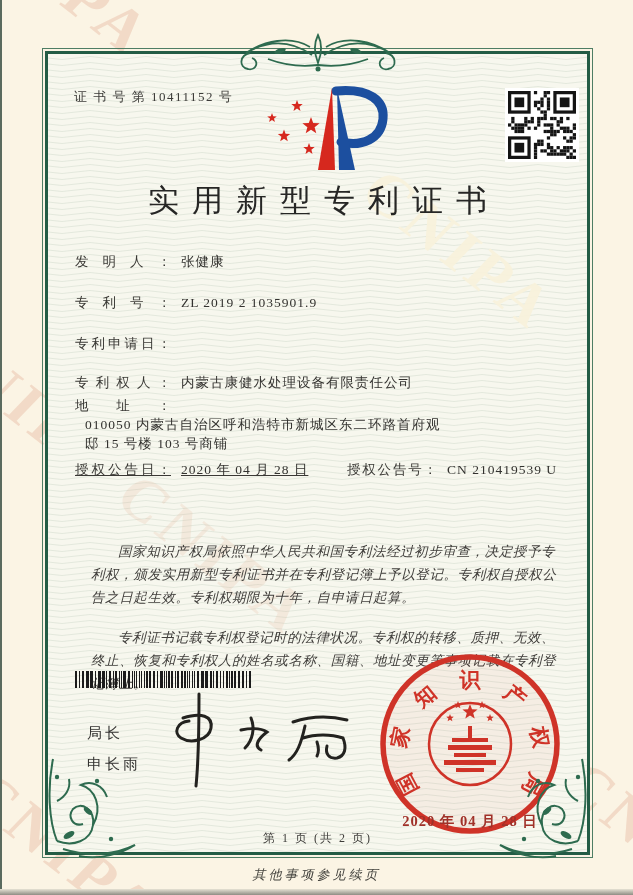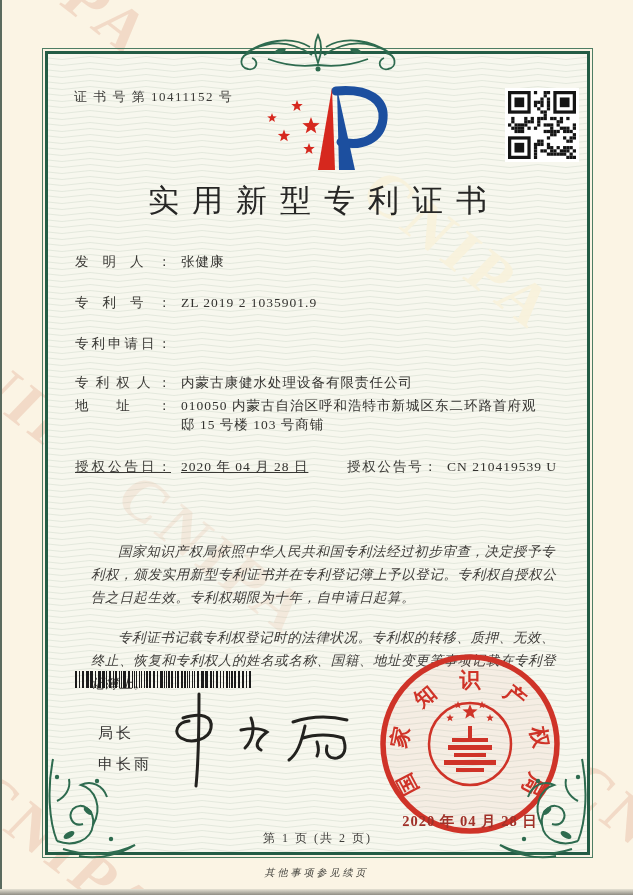--- a/index.html
+++ b/index.html
@@ -25,46 +25,46 @@
   .wm-inner2{left:55px;top:465px;z-index:1;}
 
   .cert-no{position:absolute;left:26px;top:34px;font-size:13px;letter-spacing:1.5px;color:#3c3b38;}
   .logo{position:absolute;left:206px;top:30px;}
   .qr{position:absolute;left:457px;top:34px;width:68px;height:68px;background:#fff;padding:3px;}
   .title{position:absolute;left:0;top:126px;width:100%;text-align:center;
       font-size:31px;font-weight:normal;letter-spacing:13px;text-indent:13px;color:#262625;}
 
   .fields{position:absolute;left:27px;top:198px;width:500px;font-size:13.5px;color:#3a3935;}
   .frow{display:flex;line-height:19px;}
-  .mb-a{margin-bottom:22px;} .mb-b{margin-bottom:20px;} .mb-c{margin-bottom:4px;align-items:center;} .mb-d{margin-bottom:23px;}
+  .mb-a{margin-bottom:22px;} .mb-b{margin-bottom:20px;} .mb-c{margin-bottom:4px;align-items:center;} .mb-d{margin-bottom:7px;flex-direction:column;}
   .flabel{display:inline-block;width:96px;min-width:96px;text-align:justify;text-align-last:justify;color:#3a3935;}
   .fvalue{letter-spacing:1px;margin-left:10px;color:#33322f;}
   .addr-value{max-width:368px;}
   .combo{position:relative;text-decoration:underline;}
   .combo-right{position:absolute;left:272px;top:0;display:flex;}
   .combo-right .flabel{width:90px;min-width:90px;}
 
   .body-text{position:absolute;left:27px;top:470px;width:498px;font-size:13.5px;
       line-height:1.72;color:#3f3d3a;letter-spacing:0.6px;font-style:italic;}
   .body-text p{margin:16px;text-indent:2em;font-style:italic;}
 
   .barcode{position:absolute;left:27px;top:617px;width:178px;height:17px;}
 
   .signer{position:absolute;left:39px;top:670px;font-size:15px;letter-spacing:3px;color:#333230;}
-  .signer div{margin-bottom:12px;margin-left:11px;}
+  .signer div{margin-bottom:12px;}
   .signature{position:absolute;left:107px;top:634px;}
 
   .seal{position:absolute;left:328px;top:596px;width:188px;height:188px;}
   .seal-date{position:absolute;left:328px;top:758px;width:188px;text-align:center;
       font-size:14.5px;letter-spacing:1px;color:#a03129;font-weight:bold;}
 
   .page-note{position:absolute;left:0;top:776px;width:100%;text-align:center;
       font-size:12px;letter-spacing:2px;color:#3e3d3a;}
   .edge-note{position:absolute;left:0;top:866px;width:100%;text-align:center;
-      font-size:10px;letter-spacing:3px;color:#45443f;font-style:italic;z-index:3;}
+      font-size:13px;letter-spacing:3px;color:#45443f;font-style:italic;z-index:3;}
 
   .orn-bl{position:absolute;left:-5px;bottom:-7px;}
   .orn-br{position:absolute;right:-5px;bottom:-7px;transform:scaleX(-1);}
   .orn-top{position:absolute;left:50%;top:-25px;transform:translateX(-50%);}
 </style>
 </head>
 <body>
 
 <div class="page">
 

